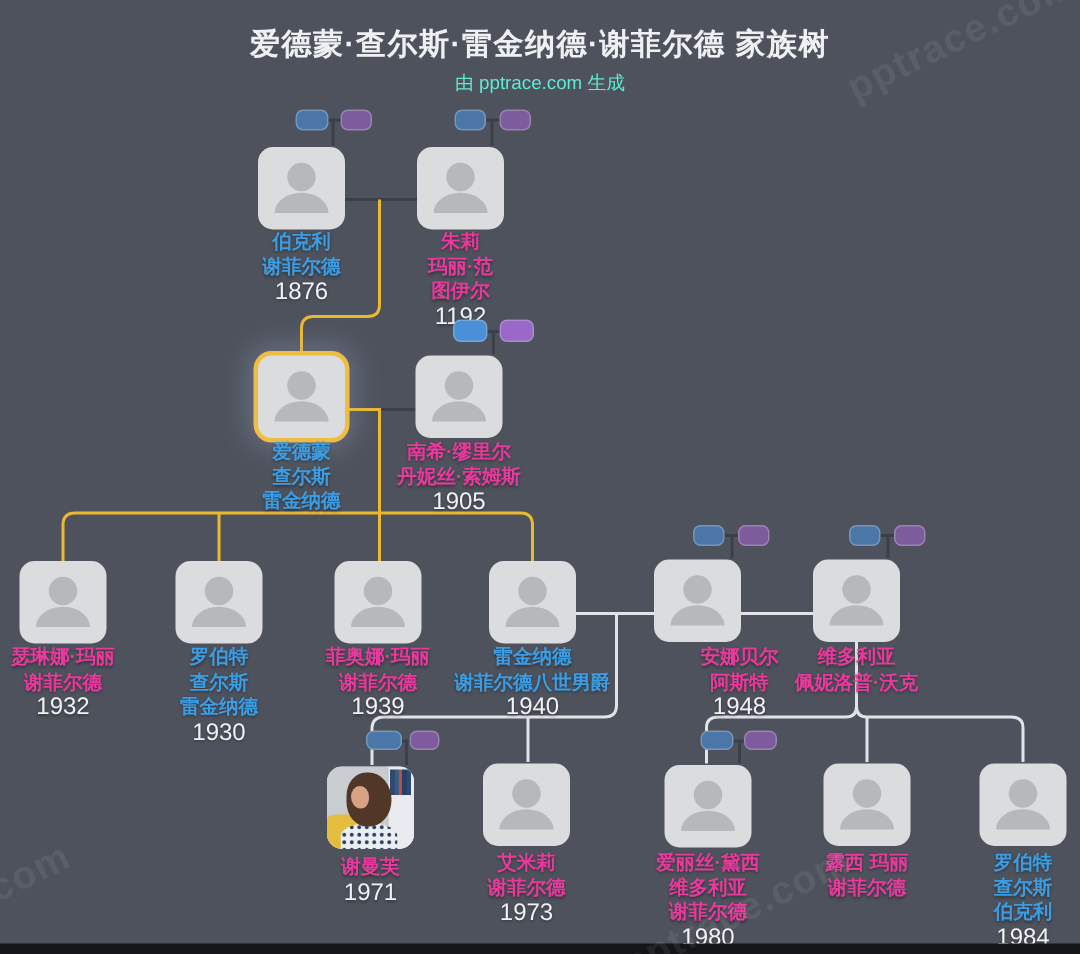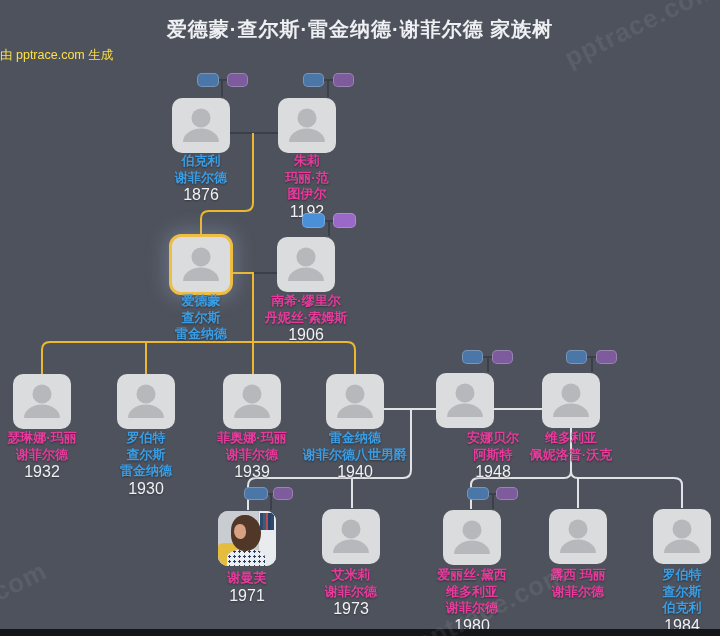--- a/index.html
+++ b/index.html
@@ -6,22 +6,22 @@
   body{
     width:720px;height:636px;position:relative;overflow:hidden;
     background:#4e525c;
     font-family:"Liberation Sans","DejaVu Sans",sans-serif;
   }
   .title{
     position:absolute;left:0;top:16px;width:720px;text-align:center;
     color:#eef0f3;font-size:20px;font-weight:bold;letter-spacing:1px;z-index:3;
   }
   .subtitle{
-    position:absolute;left:0;top:47px;width:720px;
-    color:#fde047;font-size:12.5px;z-index:3;
+    position:absolute;left:0;top:47px;width:720px;text-align:center;
+    color:#5eead4;font-size:12.5px;z-index:3;
   }
   svg.wires{position:absolute;left:0;top:0;z-index:1;}
   svg.wires path{fill:none;stroke-width:2;}
   path.dark{stroke:#3a3f49;}
   path.white{stroke:#e2e3e7;}
   path.gold{stroke:#ecb82f;}
   .card{
     position:absolute;width:58px;height:55px;background:#dbdcde;
     border-radius:10px;z-index:2;
   }
@@ -139,21 +139,21 @@
     </svg>
 </div>
 <div class="pblock" style="left:201px;top:293px">
   <div class="pname male">爱德蒙
 查尔斯
 雷金纳德</div>
 </div>
 <div class="pblock" style="left:306px;top:293px">
   <div class="pname female">南希·缪里尔
 丹妮丝·索姆斯</div>
-  <div class="pyear">1906</div>
+  <div class="pyear">1905</div>
 </div>
 
 <div class="card" style="left:13px;top:374px">
   <svg class="sil" viewBox="0 0 58 55">
       <circle cx="29" cy="20" r="9.5"></circle>
       <path d="M11,44 A18,13.5 0 0 1 47,44 Z"></path>
     </svg>
 </div>
 <div class="card" style="left:117px;top:374px">
   <svg class="sil" viewBox="0 0 58 55">

